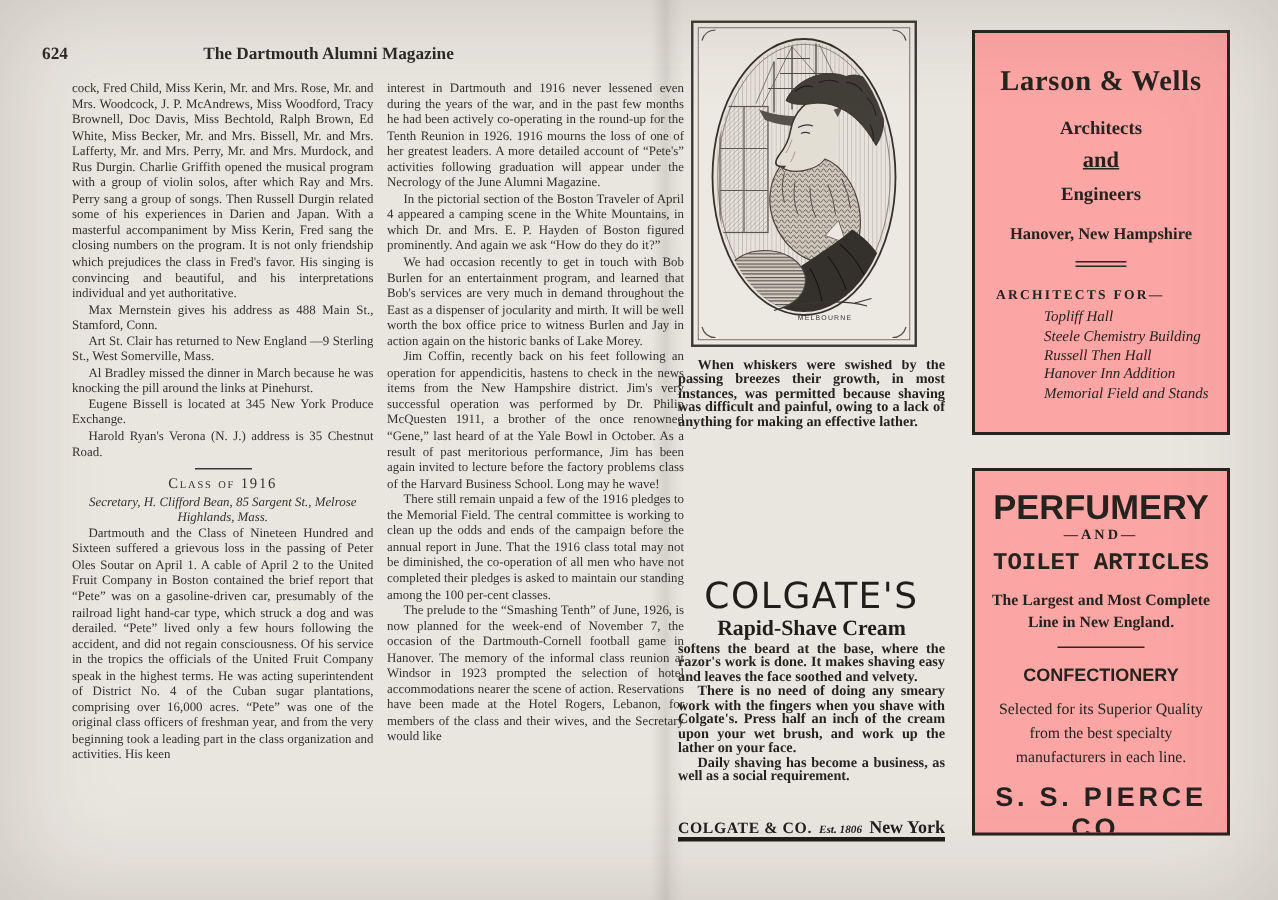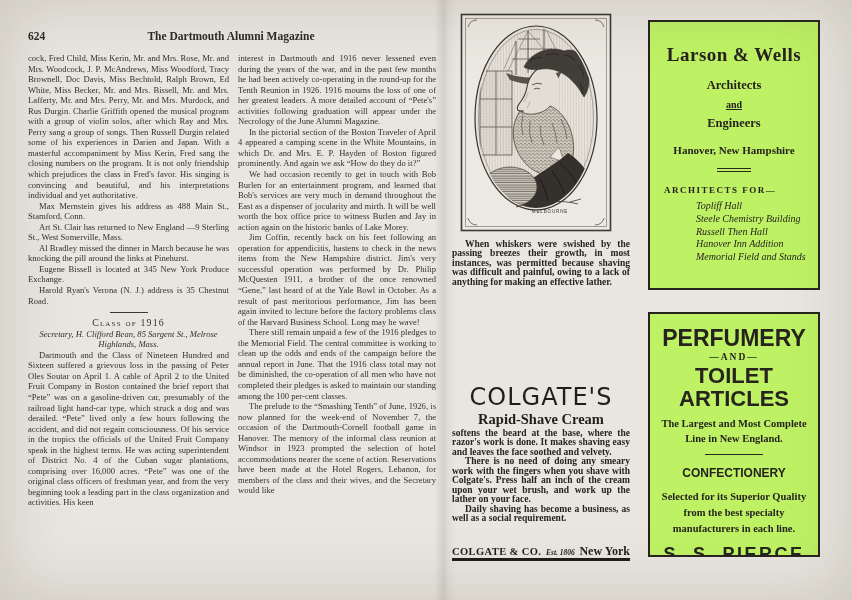--- a/index.html
+++ b/index.html
@@ -3,22 +3,22 @@
 <meta charset="utf-8">
 <style>
   html,body{margin:0;padding:0;}
   body{width:852px;height:600px;background:#dfdcd5;font-family:"Liberation Serif",serif;}
   .page-wrap{position:relative;width:852px;height:600px;background:#e9e6e0;overflow:hidden;color:#2e2b27;}
   .page-wrap::after{content:"";position:absolute;inset:0;box-shadow:inset 0 0 70px rgba(90,80,60,.22);pointer-events:none;}
   .gutter{position:absolute;left:434px;top:0;width:22px;height:600px;
     background:linear-gradient(90deg,rgba(60,55,48,0) 0%,rgba(60,55,48,.12) 45%,rgba(60,55,48,.05) 65%,rgba(60,55,48,0) 100%);}
   
   .mag-pageno{position:absolute;left:28px;top:30px;font-size:11.5px;font-weight:bold;color:#2c2924;}
-  .mag-title{position:absolute;left:28px;top:30px;width:406px;text-align:center;font-size:11.5px;font-weight:bold;color:#2c2924;}
-  .bodycol{position:absolute;font-size:8.6px;line-height:10.55px;text-align:justify;color:#34302a;overflow:hidden;}
+  .mag-title{position:absolute;left:16px;top:30px;width:406px;text-align:center;font-size:11.5px;font-weight:bold;color:#2c2924;}
+  .bodycol{position:absolute;font-size:8.6px;line-height:10.55px;text-align:justify;color:#34302a;overflow:hidden;margin-left:20px;}
   .bodycol p{margin:0;text-indent:11px;}
   .bodycol p.noindent{text-indent:0;}
   #col1{left:28px;top:53px;width:201px;height:536px;}
   #col2{left:238px;top:53px;width:198px;height:512px;}
   .section-divider{width:38px;border:0;border-top:1px solid #3c3833;margin:6px auto 5px;}
   .section-heading{text-align:center;font-variant:small-caps;letter-spacing:1.2px;font-size:9.8px;margin:0 0 2px;text-indent:0 !important;}
   .secretary{text-align:center !important;font-style:italic;margin:0 0 3px;text-indent:0 !important;padding:0 6px;}
   
   .portrait{position:absolute;left:460px;top:13px;width:152px;height:219px;}
   .colgate-copy{position:absolute;left:452px;width:178px;font-weight:bold;font-size:9.5px;line-height:9.45px;
@@ -28,40 +28,40 @@
   #colgate-bottom{top:429px;height:114px;}
   .colgate-brand{position:absolute;left:452px;top:385px;width:178px;text-align:center;font-family:"DejaVu Sans",sans-serif;
     font-size:24px;line-height:25px;letter-spacing:1px;color:#211e19;font-weight:500;}
   .colgate-product{position:absolute;left:452px;top:411px;width:178px;text-align:center;font-size:14.5px;font-weight:bold;color:#211e19;}
   .colgate-footer{position:absolute;left:452px;top:544px;width:178px;display:flex;justify-content:space-between;align-items:baseline;color:#211e19;}
   .colgate-footer .co{font-size:10.5px;font-weight:bold;letter-spacing:.4px;}
   .colgate-footer .est{font-size:7.5px;font-style:italic;font-weight:bold;}
   .colgate-footer .city{font-size:12px;font-weight:bold;}
   .colgate-rule{position:absolute;left:452px;top:558px;width:178px;height:3px;background:#1f1c18;}
   
-  .ad-box{position:absolute;left:648px;width:172px;border:2px solid #26231e;background:#bef264;text-align:center;
+  .ad-box{position:absolute;left:648px;width:172px;border:2px solid #26231e;background:#fca5a5;text-align:center;
     color:#26231e;overflow:hidden;box-sizing:border-box;}
   #larson-box{top:20px;height:270px;}
   #pierce-box{top:312px;height:245px;}
   .larson-name{margin-top:22px;font-size:19px;font-weight:bold;letter-spacing:.5px;}
   .larson-sub{font-weight:bold;}
   .larson-architects{margin-top:12px;font-size:12.5px;}
-  .larson-and{margin-top:6px;font-size:10px;text-decoration:underline;}
+  .larson-and{margin-top:6px;font-size:15px;text-decoration:underline;}
   .larson-engineers{margin-top:6px;font-size:12.5px;}
   .larson-loc{margin-top:13px;font-size:11px;font-weight:bold;}
   .larson-div{width:34px;height:2px;border-top:1px solid #2a2722;border-bottom:1px solid #2a2722;margin:12px auto 0;}
   .larson-label{margin:13px 0 0 14px;text-align:left;font-size:9px;font-weight:bold;letter-spacing:1.5px;}
   .larson-projects{margin:5px 0 0 46px;text-align:left;font-style:italic;font-size:10px;line-height:12.8px;}
   .pierce-h1{margin-top:13px;font-family:"Liberation Sans",sans-serif;font-size:23px;font-weight:bold;line-height:23px;}
   .pierce-and{margin-top:2px;font-size:9.5px;font-weight:bold;letter-spacing:2px;}
-  .pierce-h2{margin-top:2px;font-family:Liberation Sans, sans-serif;font-size:22px;font-weight:bold;line-height:23px;}
+  .pierce-h2{margin-top:2px;font-family:Liberation Mono, monospace;font-size:16px;font-weight:bold;line-height:23px;}
   .pierce-tag{margin-top:6px;font-size:10.5px;font-weight:bold;line-height:15px;padding:0 9px;}
   .pierce-div{width:58px;border:0;border-top:1.5px solid #2a2722;margin:8px auto 0;}
   .pierce-h3{margin-top:9px;font-family:"Liberation Sans",sans-serif;font-size:12px;font-weight:bold;line-height:19px;}
-  .pierce-tag2{margin-top:6px;font-size:10.5px;font-weight:bold;line-height:16px;padding:0 7px;}
+  .pierce-tag2{margin-top:6px;font-size:10.5px;font-weight:normal;line-height:16px;padding:0 7px;}
   .pierce-co{margin-top:7px;font-family:"Liberation Sans",sans-serif;font-size:18px;font-weight:bold;letter-spacing:2.5px;}
 </style>
 </head>
 <body>
 
 <div class="page-wrap">
   <div class="gutter"></div>
 
   <div class="mag-pageno">624</div>
   <div class="mag-title">The Dartmouth Alumni Magazine</div>

